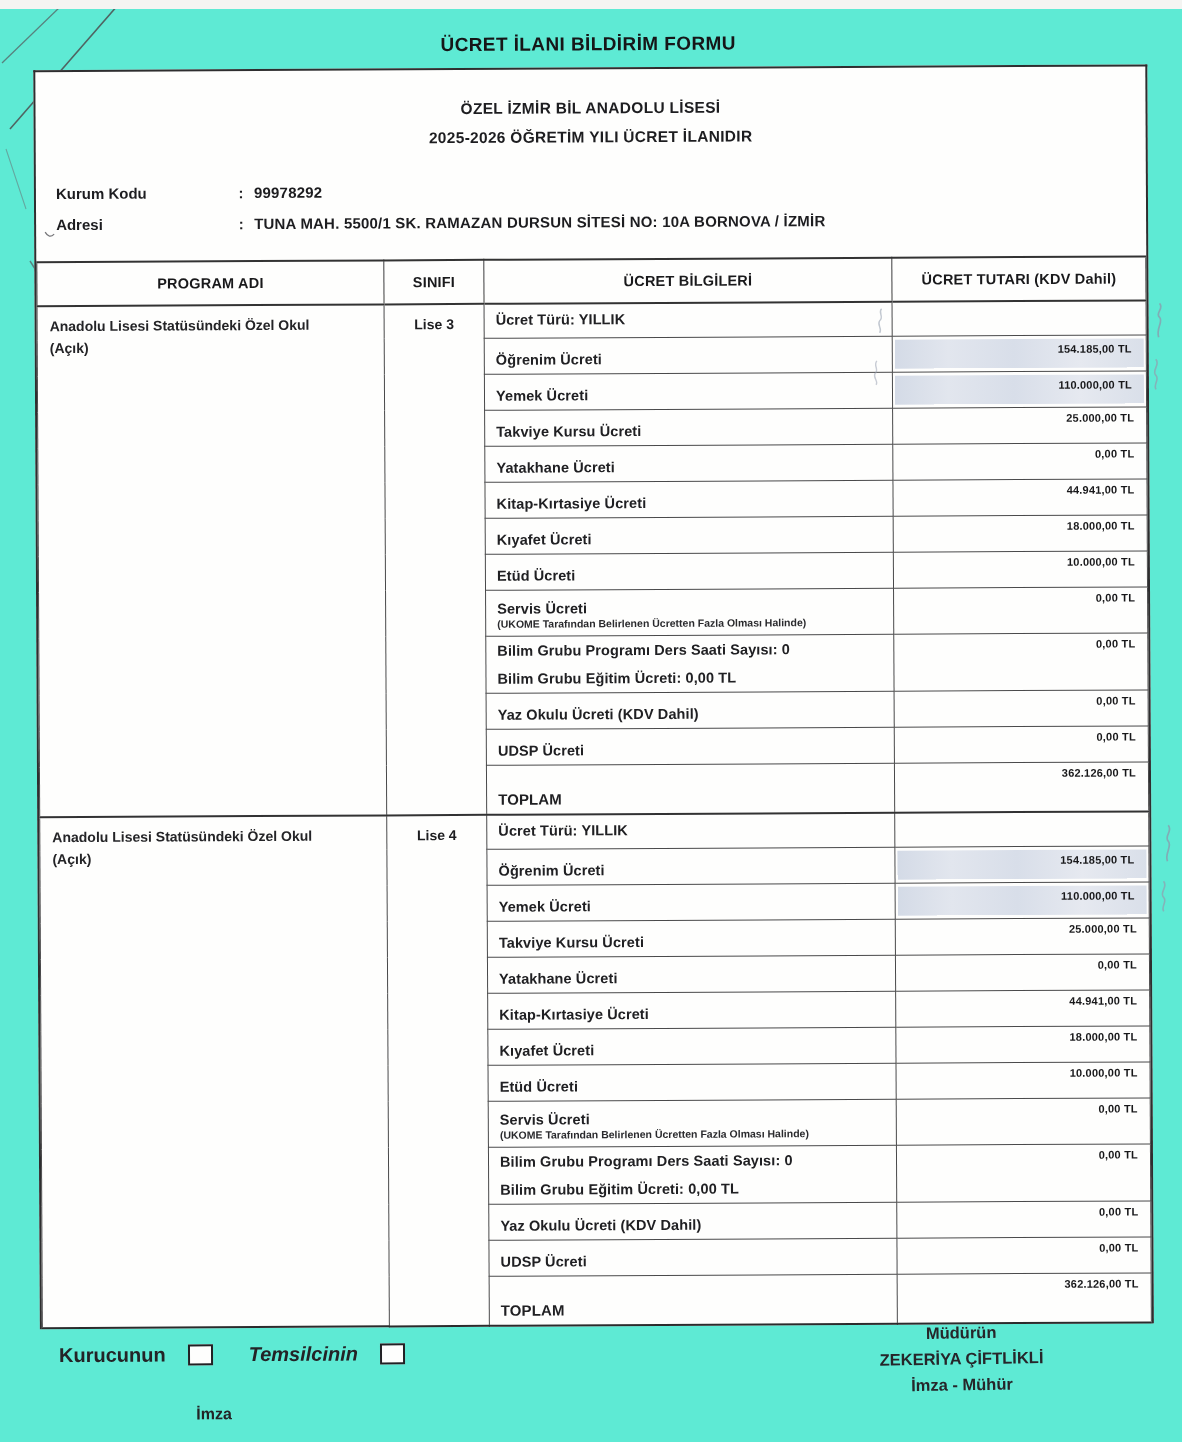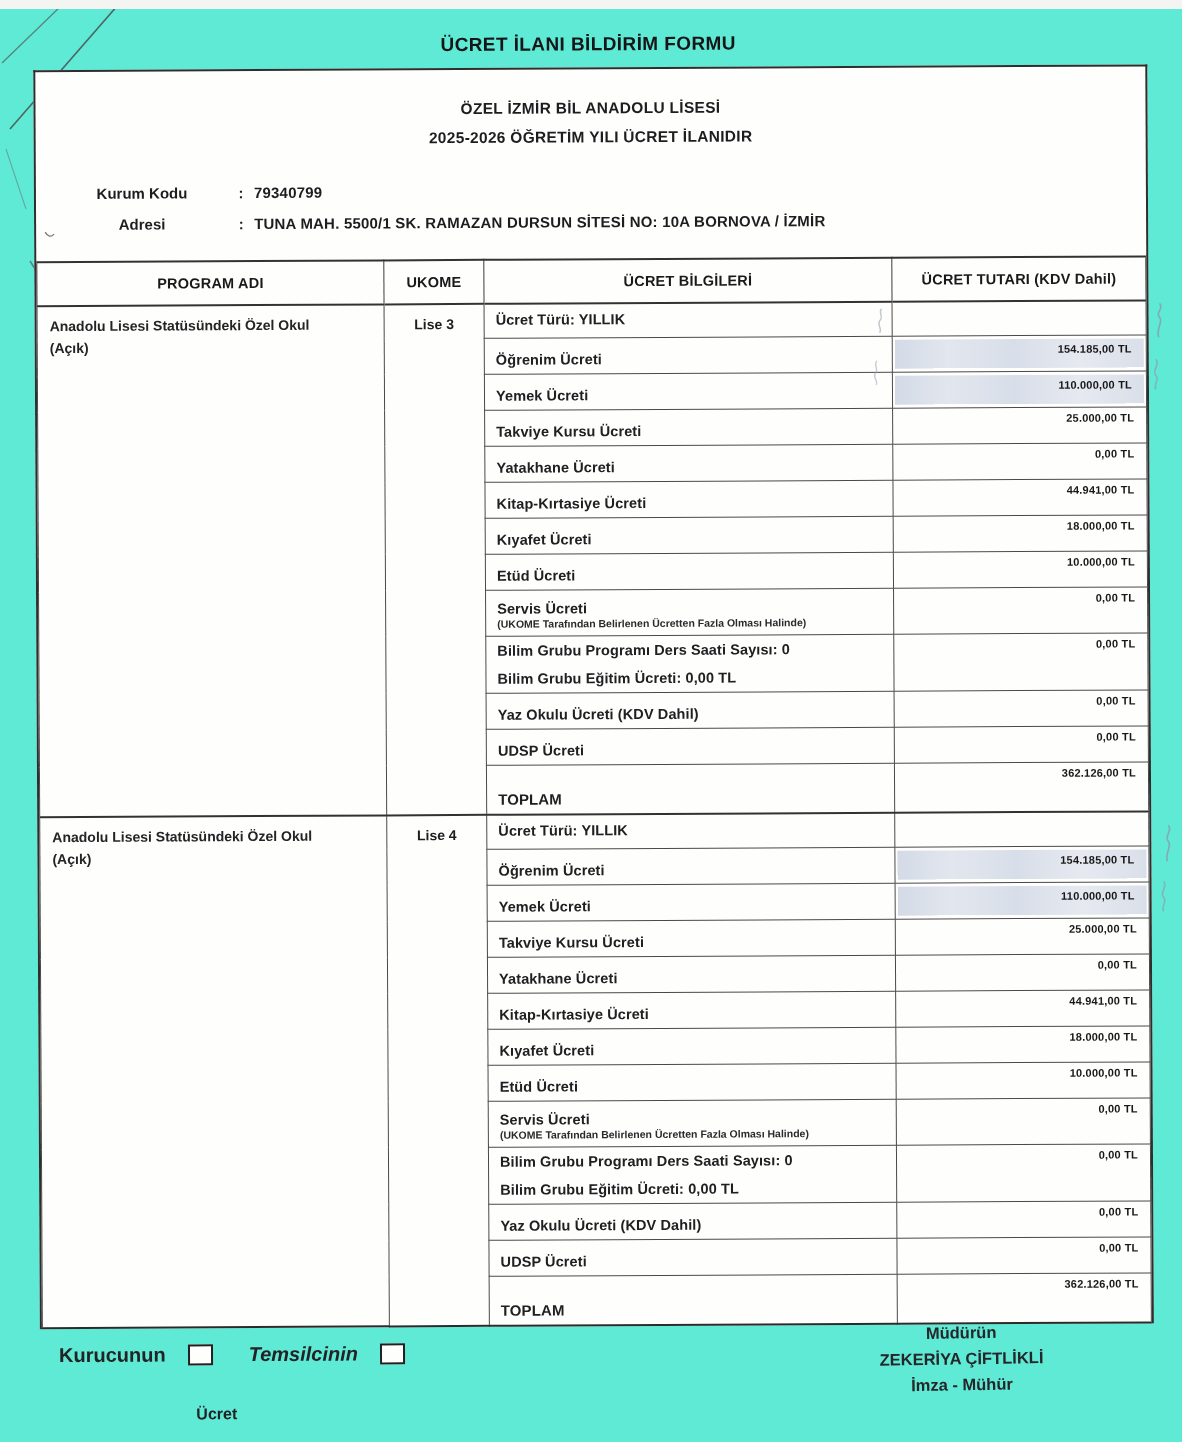--- a/index.html
+++ b/index.html
@@ -12,21 +12,21 @@
     font-size:19px; font-weight:bold; letter-spacing:.4px; color:#161618; }
 
   .form-box { position:absolute; left:36px; top:58px; width:1114px;
     border:2px solid #2e2e2f; border-bottom:none; background:#fefefd; }
 
   .school-name { margin-top:30px; text-align:center; font-size:15.5px; font-weight:bold; letter-spacing:.3px; }
   .year-line   { margin-top:11px; text-align:center; font-size:15.5px; font-weight:bold; letter-spacing:.3px; }
 
   .fields { margin:36px 0 0 20px; }
   .field-row { display:flex; align-items:baseline; height:31px; font-size:15px; font-weight:bold; }
-  .field-label { width:172px;text-align:center; }
+  .field-label { width:172px; }
   .field-colon { width:26px; text-align:center; font-weight:bold; }
   .field-value { letter-spacing:.2px; }
   .adres-tick { position:absolute; left:46px; top:218px; opacity:.8; }
 
   table.fee-table { width:100%; border-collapse:collapse; margin-top:14px;
     border-top:2px solid #333; border-bottom:2.4px solid #2b2b2c; table-layout:fixed; }
   col.c-program { width:347px; } col.c-sinif { width:100px; }
   col.c-bilgi { width:408px; } col.c-tutar { width:auto; }
 
   th { height:44px; font-size:14.5px; font-weight:bold; text-align:center; vertical-align:middle;
@@ -88,40 +88,40 @@
     <div class="form-title">ÜCRET İLANI BİLDİRİM FORMU</div>
 
     <div class="form-box">
       <div class="school-name">ÖZEL İZMİR BİL ANADOLU LİSESİ</div>
       <div class="year-line">2025-2026 ÖĞRETİM YILI ÜCRET İLANIDIR</div>
 
       <div class="fields">
         <div class="field-row">
           <span class="field-label">Kurum Kodu</span>
           <span class="field-colon">:</span>
-          <span class="field-value">79340799</span>
+          <span class="field-value">99978292</span>
         </div>
         <div class="field-row">
           <span class="field-label">Adresi</span>
           <span class="field-colon">:</span>
           <span class="field-value">TUNA MAH. 5500/1 SK. RAMAZAN DURSUN SİTESİ  NO: 10A BORNOVA / İZMİR</span>
         </div>
       </div>
 
       <table class="fee-table">
         <colgroup>
             <col class="c-program">
             <col class="c-sinif">
             <col class="c-bilgi">
             <col class="c-tutar">
           </colgroup>
         <thead>
           <tr>
             <th>PROGRAM ADI</th>
-            <th>UKOME</th>
+            <th>SINIFI</th>
             <th>ÜCRET BİLGİLERİ</th>
             <th>ÜCRET TUTARI (KDV Dahil)</th>
           </tr>
         </thead>
       <tbody class="section">
             <tr class="row-type">
               <td class="cell-program" rowspan="13">
                 <div>Anadolu Lisesi Statüsündeki Özel Okul</div>
                 <div>(Açık)</div>
               </td>
@@ -319,21 +319,21 @@
       <path d="M8 1 C13 7, 3 12, 8 17 C12 21, 5 26, 8 31" fill="none" stroke="#939dae" stroke-width="1.6" opacity="0.7"></path>
       </svg>
 
     <div class="footer">
       <div class="founder-row">
         <span class="cap">Kurucunun</span>
         <span class="checkbox"></span>
         <span class="cap gap2">Temsilcinin</span>
         <span class="checkbox"></span>
       </div>
-      <div class="imza-label">Ücret</div>
+      <div class="imza-label">İmza</div>
       <div class="principal-block">
         <div>Müdürün</div>
         <div>ZEKERİYA ÇİFTLİKLİ</div>
         <div>İmza - Mühür</div>
       </div>
     </div>
 
   </div>
 </div>
 

